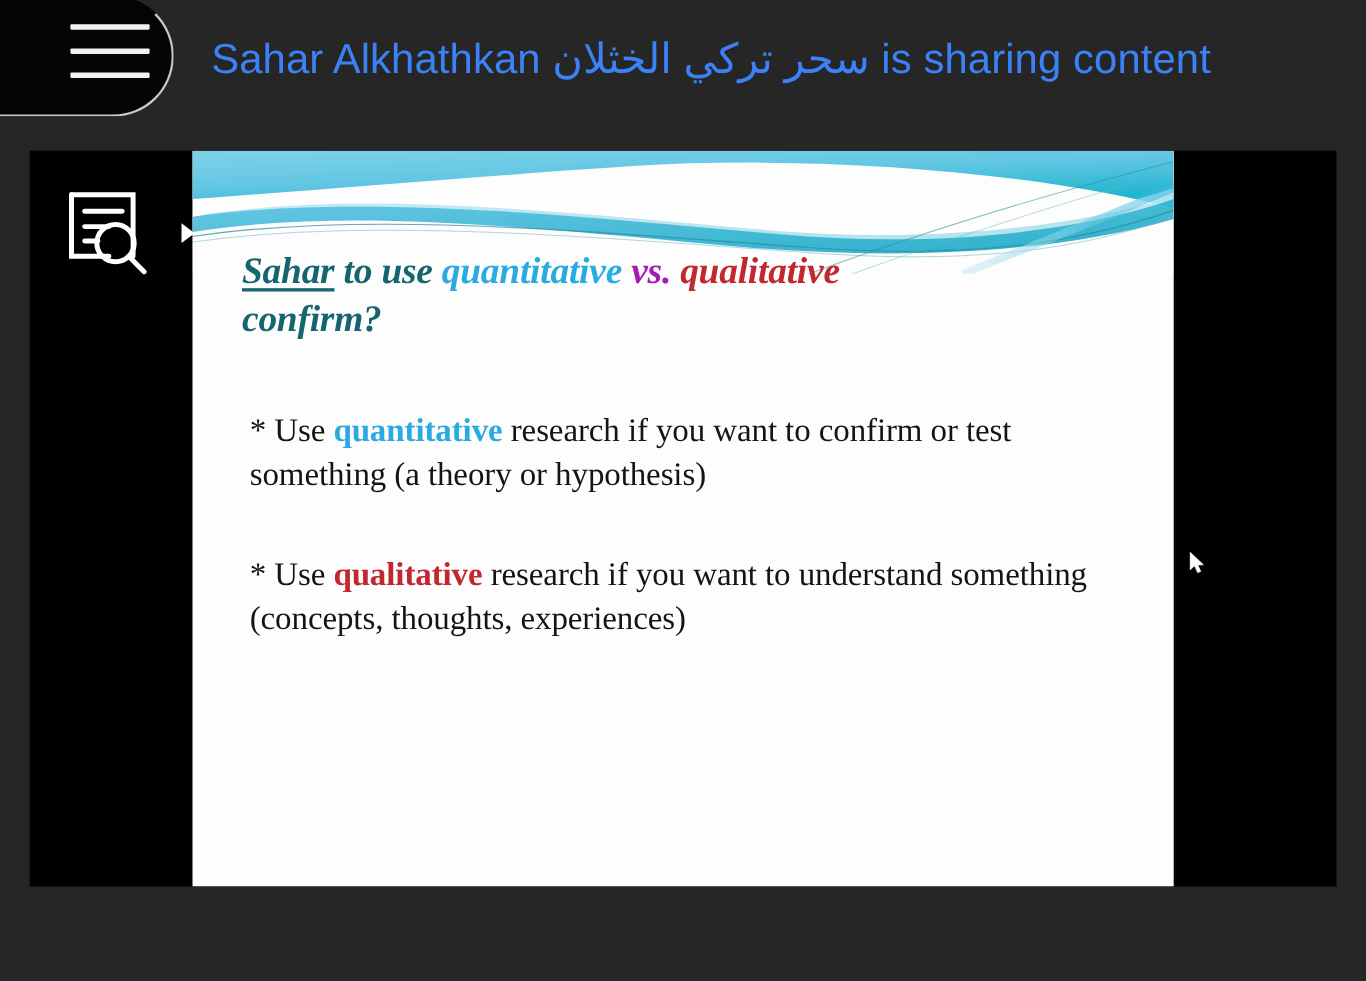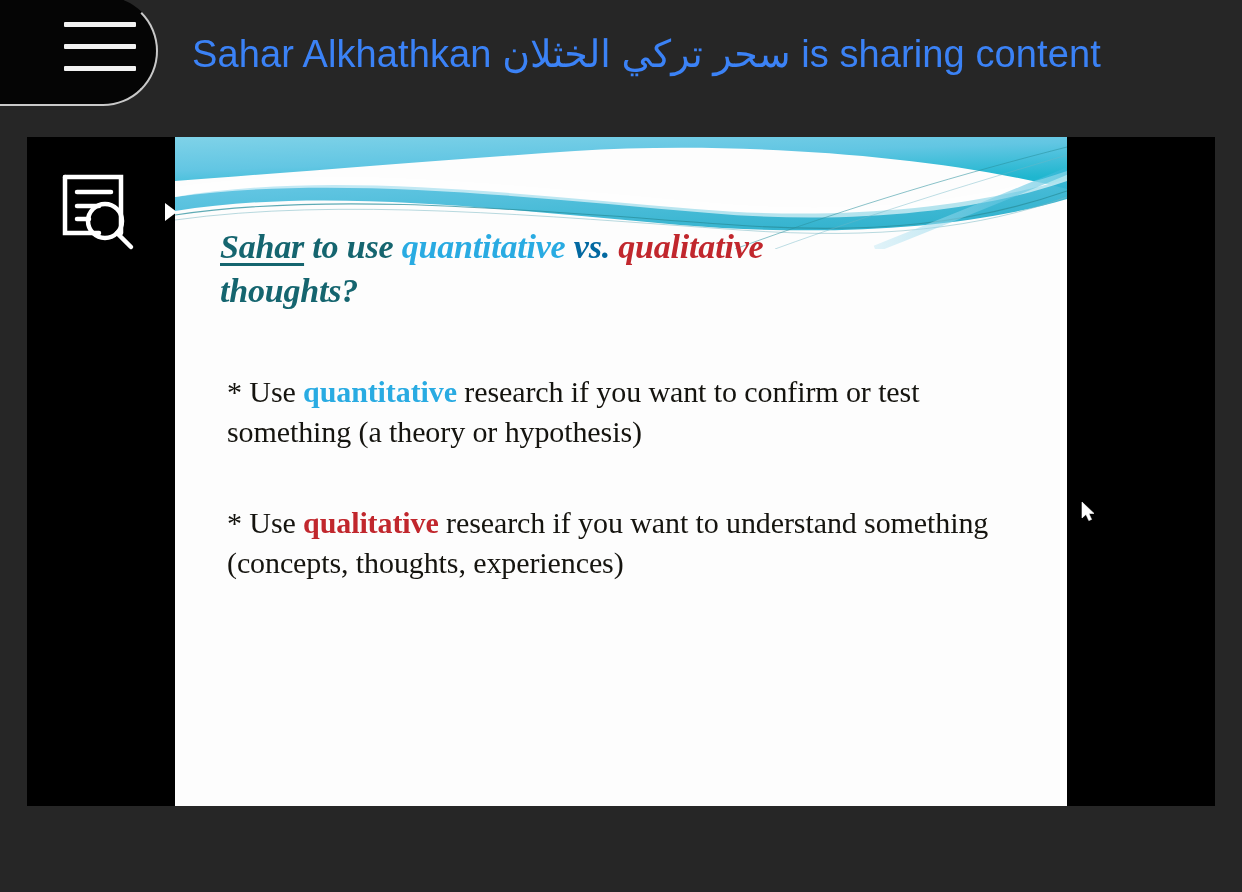--- a/index.html
+++ b/index.html
@@ -90,21 +90,21 @@
     font-size:34px; line-height:44px;
     color:#15656f;
     letter-spacing:-0.2px;
   }
   #slide-title .u-when {
     text-decoration:underline;
     text-underline-offset:5px;
   }
   .t-quant { color:#29abe2; }
   .t-qual  { color:#c1272d; }
-  .t-vs    { color:#0369a1; }
+  .t-vs    { color:#a21caf; }
 
   .bullet {
     position:absolute; left:52px;
     width:800px;
     font-family:"Liberation Serif", serif;
     font-size:30px; line-height:40px;
     color:#15140f;
     letter-spacing:-0.1px;
   }
   #bullet-1 { top:235px; }
@@ -181,21 +181,21 @@
 
         <path d="M0,78 C160,54 360,74 560,88 C700,98 800,86 892,54" fill="none" stroke="#2a8f9c" stroke-width="1.1" opacity="0.75"></path>
         <path d="M0,83 C165,60 365,79 565,93 C705,103 805,91 892,60" fill="none" stroke="#7ab9c4" stroke-width="0.9" opacity="0.6"></path>
         <path d="M560,112 C680,68 790,36 892,10" fill="none" stroke="#2a8f9c" stroke-width="1" opacity="0.55"></path>
         <path d="M600,112 C710,72 812,42 892,18" fill="none" stroke="#6fb6c6" stroke-width="0.9" opacity="0.5"></path>
         <path d="M700,112 C790,76 850,52 892,34" fill="none" stroke="url(#g3)" stroke-width="7" opacity="0.55"></path>
       </svg>
     </div>
 
     <div id="slide-title">
-      <span class="u-when">Sahar</span><span> to use </span><span class="t-quant">quantitative</span><span class="t-vs"> vs. </span><span class="t-qual">qualitative</span><br><span>thoughts?</span>
+      <span class="u-when">Sahar</span><span> to use </span><span class="t-quant">quantitative</span><span class="t-vs"> vs. </span><span class="t-qual">qualitative</span><br><span>confirm?</span>
     </div>
 
     <div class="bullet" id="bullet-1">
       <span>* </span><span>Use </span><b class="k-quant">quantitative</b><span> research if you want to confirm or test something (a theory or hypothesis)</span>
     </div>
 
     <div class="bullet" id="bullet-2">
       <span>* </span><span>Use </span><b class="k-qual">qualitative</b><span> research if you want to understand something (concepts, thoughts, experiences)</span>
     </div>
   </div>

